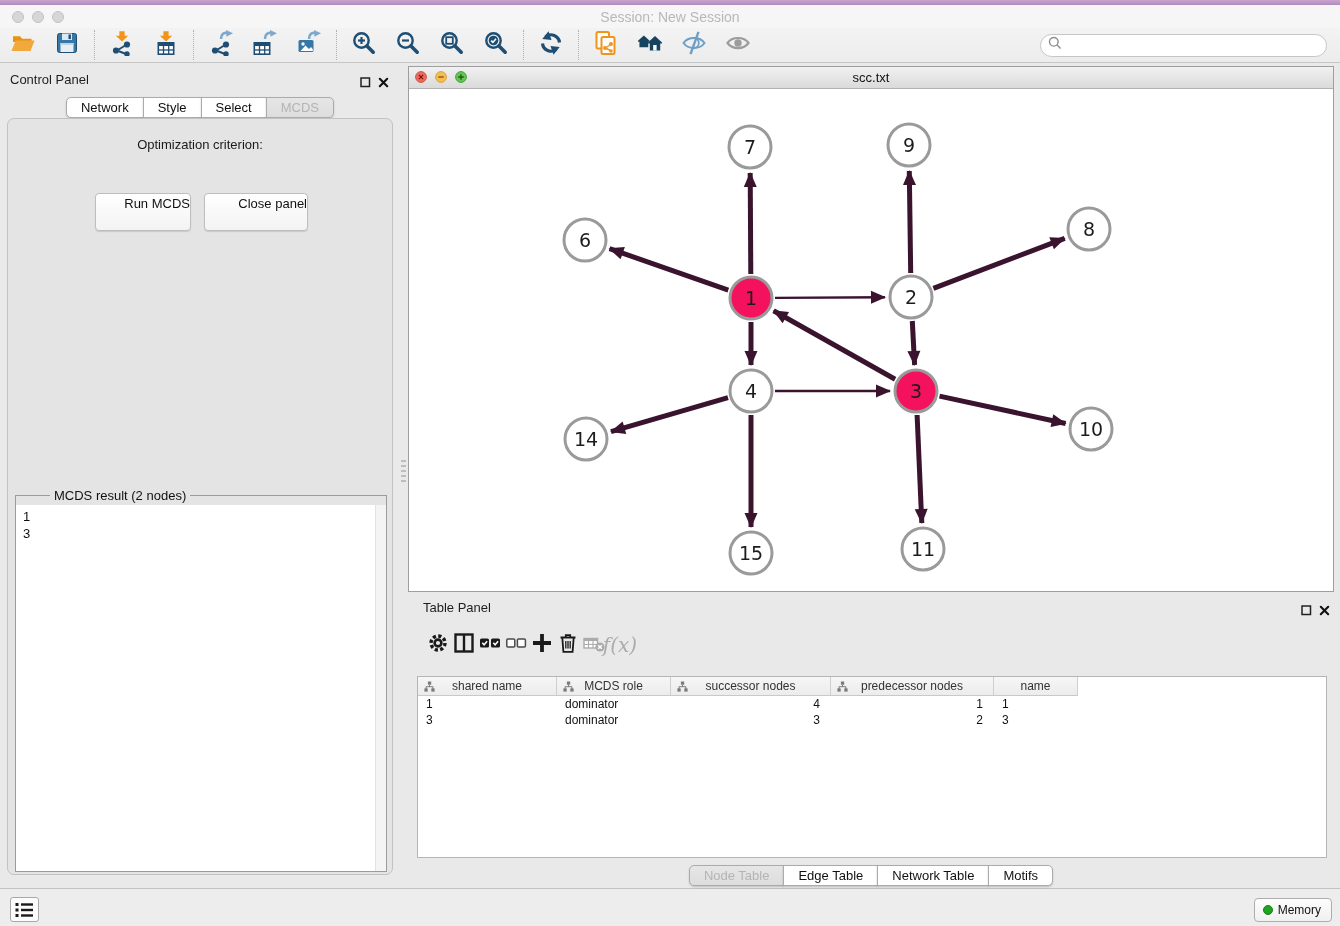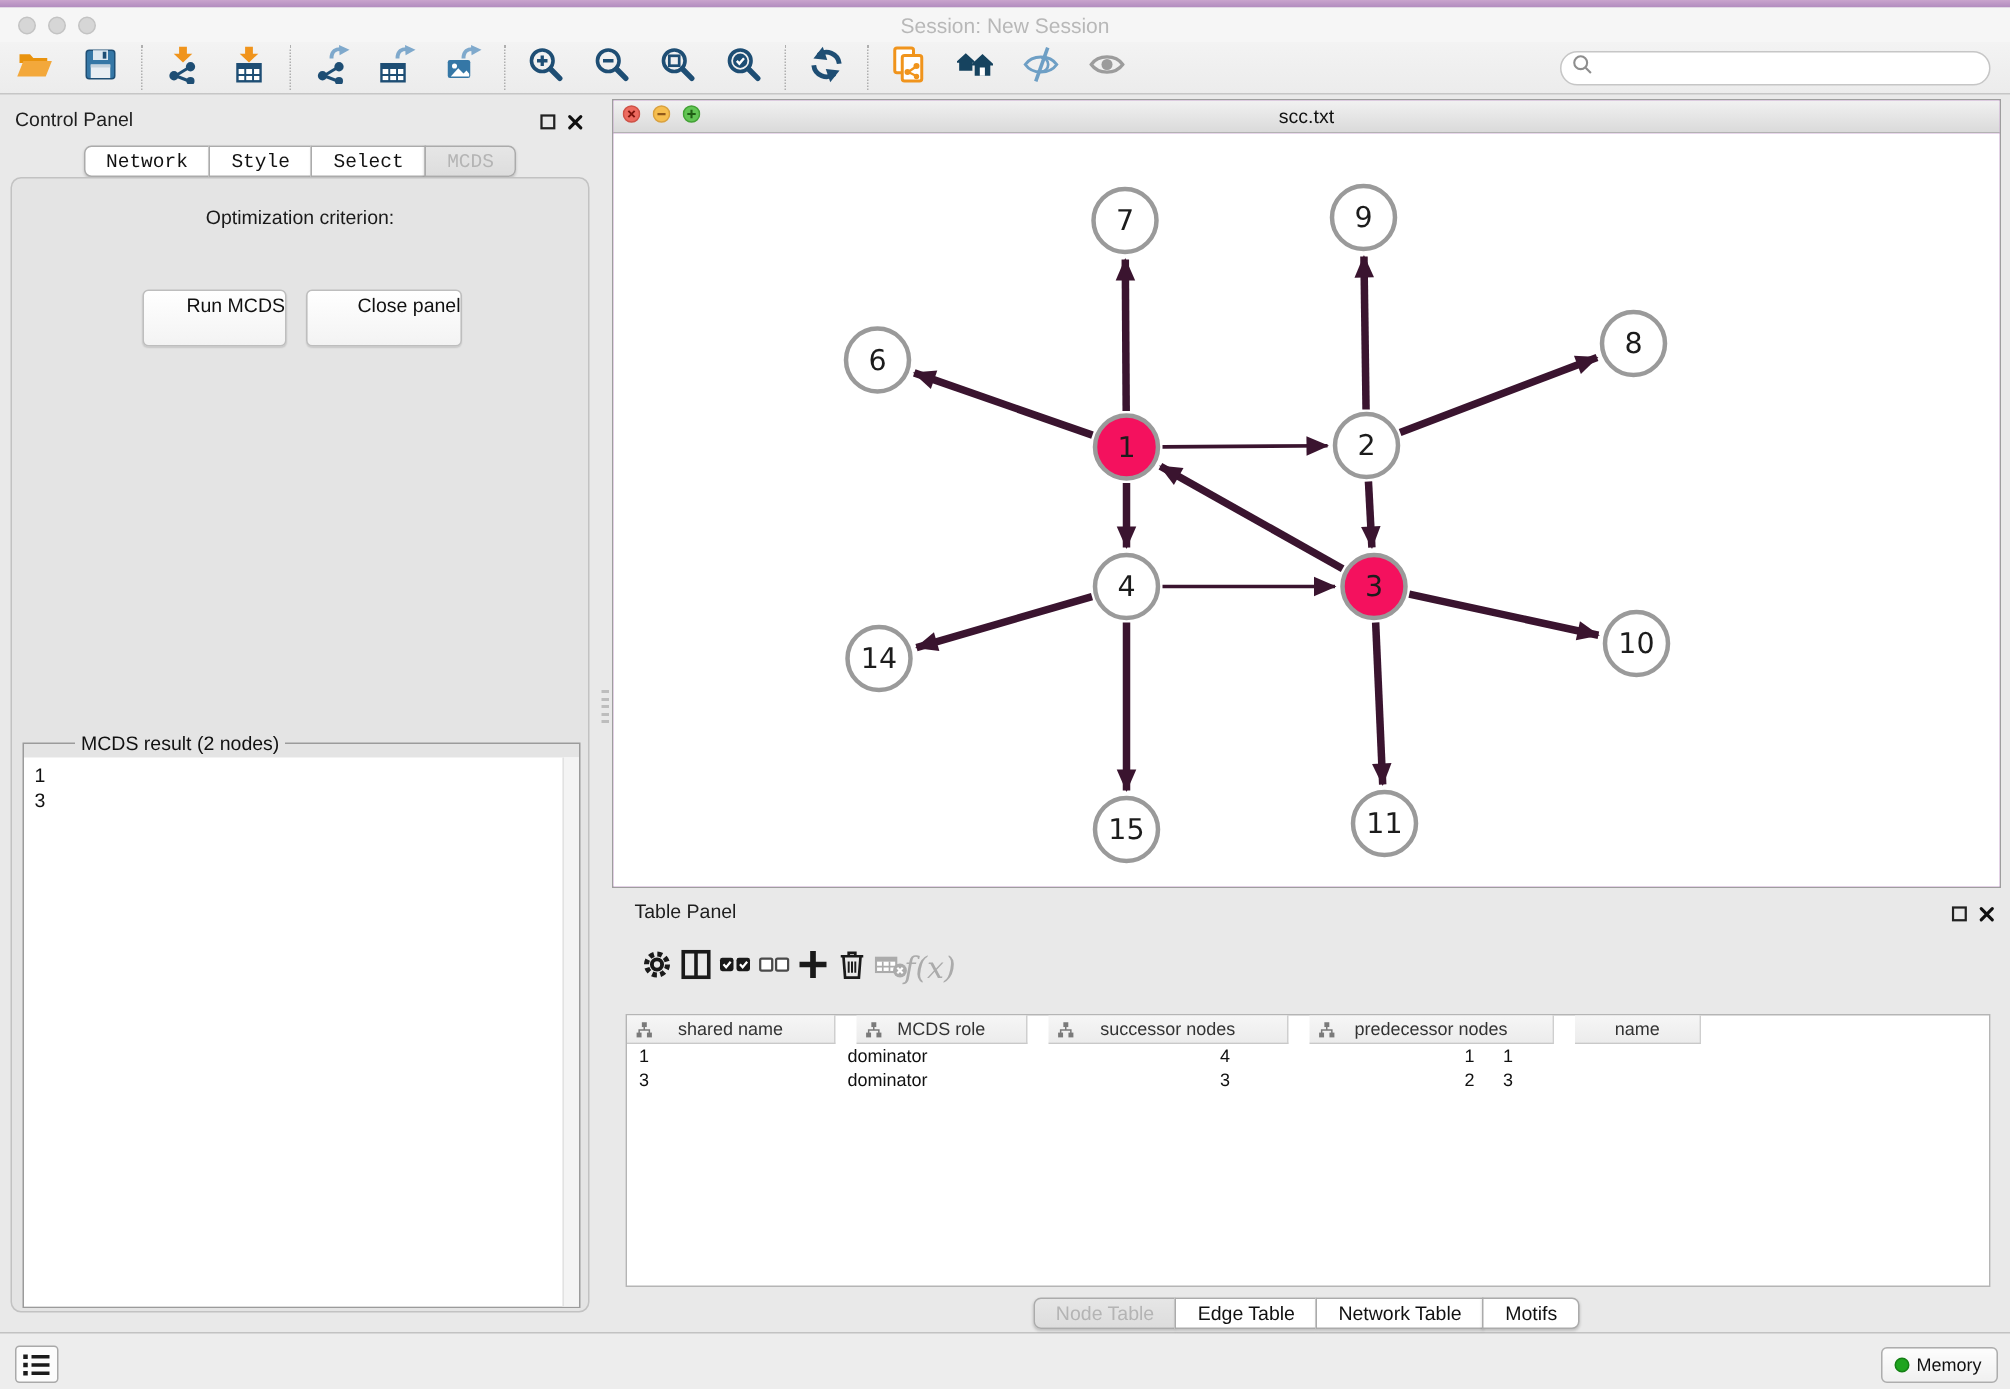--- a/index.html
+++ b/index.html
@@ -31,21 +31,21 @@
   
   .panel-header-title { font-size:13px; color:#1E1E1E; }
   .mini-ic { cursor:default; }
 
   
   #control-panel { position:absolute; left:0; top:66px; width:400px; height:816px; }
   #cp-head { position:absolute; left:10px; top:6px; }
   #cp-float { position:absolute; left:360px; top:8px; }
   #cp-close { position:absolute; left:378px; top:8px; }
   .tabs { display:flex; }
-  #cp-tabs { position:absolute; left:0; right:0; top:31px; justify-content:center;font-family:Liberation Mono, monospace; }
+  #cp-tabs { position:absolute; left:0; right:0; top:31px; justify-content:center; }
   .tab { height:21px; line-height:20px; padding:0 14px; font-size:13px; color:#111; background:#fff;
          border:1px solid #ABABAB; margin-left:-1px; box-shadow:0 1px 2px rgba(0,0,0,.18); cursor:default; white-space:nowrap;}
   .tab:first-child { border-radius:5px 0 0 5px; margin-left:0; }
   .tab:last-child { border-radius:0 5px 5px 0; }
   .tab.selected { background:linear-gradient(#E6E6E6,#DDDDDD); color:#B4B4B4; }
   #cp-content { position:absolute; left:7px; top:52px; width:386px; height:757px;
                 background:#E4E4E4; border:1px solid #C2C2C2; border-radius:7px; }
   #opt-label { position:absolute; left:0; right:0; top:18px; text-align:center; font-size:13px; color:#1A1A1A; }
   #opt-select { position:absolute; left:37px; top:41px; width:310px; height:23px; background:#fff;
                 border:1px solid #C2C2C2; border-radius:5px; display:flex; align-items:center;
@@ -64,39 +64,39 @@
   #result-scroll { position:absolute; right:0; top:0; width:11px; bottom:0; background:#F4F4F4; border-left:1px solid #E2E2E2; }
 
   
   #v-split-handle { position:absolute; left:401px; top:460px; width:5px; height:22px;
                     background:repeating-linear-gradient(#BDBDBD 0 2px, transparent 2px 5px); }
   #h-split-handle { position:absolute; left:858px; top:588px; width:18px; height:4px;
                     background:repeating-linear-gradient(90deg,#BDBDBD 0 2px, transparent 2px 5px); }
 
   
   #net-win { position:absolute; left:408px; top:66px; width:926px; height:526px;
-             border:1px solid #9E9E9E; background:#f0abfc; }
+             border:1px solid #9E9E9E; background:#84cc16; }
   #net-titlebar { position:absolute; left:0; top:0; right:0; height:22px;
                   background:linear-gradient(#F1F1F1,#DADADA); border-bottom:1px solid #B2B2B2;
                   display:flex; align-items:center; }
   #net-title { position:absolute; left:0; right:0; text-align:center; font-size:13px; color:#111; }
   .tl { margin-left:8px; cursor:default; position:relative; z-index:2;}
   .tl:first-child{ margin-left:6px; }
   #net-canvas { position:absolute; left:0; top:22px; width:924px; height:502px; background:#fff; }
 
   
   #table-panel { position:absolute; left:408px; top:595px; width:926px; height:271px; }
   #tp-head { position:absolute; left:15px; top:5px; }
   #tp-float { position:absolute; left:893px; top:7px; }
   #tp-close { position:absolute; left:911px; top:7px; }
   #tp-toolbar { position:absolute; left:17px; top:36px; height:28px; display:flex; align-items:center; gap:0; }
   .tp-btn { width:26px; height:26px; display:flex; align-items:center; justify-content:center; cursor:default; }
   .fx { font-family:"DejaVu Serif", serif; font-style:italic; font-size:20px; color:#ABABAB; }
   #tbl-scroll { position:absolute; left:9px; top:81px; width:910px; height:182px; background:#fff; border:1px solid #B5B5B5; }
-  #tbl-headrow { position:absolute; left:0; top:0; height:19px; display:flex;gap:14px; }
+  #tbl-headrow { position:absolute; left:0; top:0; height:19px; display:flex; }
   .th { position:relative; height:19px; background:linear-gradient(#F6F6F6,#ECECEC);
         border-right:1px solid #CFCFCF; border-bottom:1px solid #C9C9C9;
         font-size:12px; color:#333; display:flex; align-items:center; justify-content:center; cursor:default;}
   .th .tree { position:absolute; left:6px; top:4px; }
   #tbl-rows { position:absolute; left:0; top:19px; right:0; }
   .tr { display:flex; height:16px; }
   .td { font-size:12px; color:#111; line-height:16px; padding:0 8px; white-space:nowrap; overflow:hidden; cursor:default;}
   .td.right { text-align:right; padding-right:11px; }
 
   

